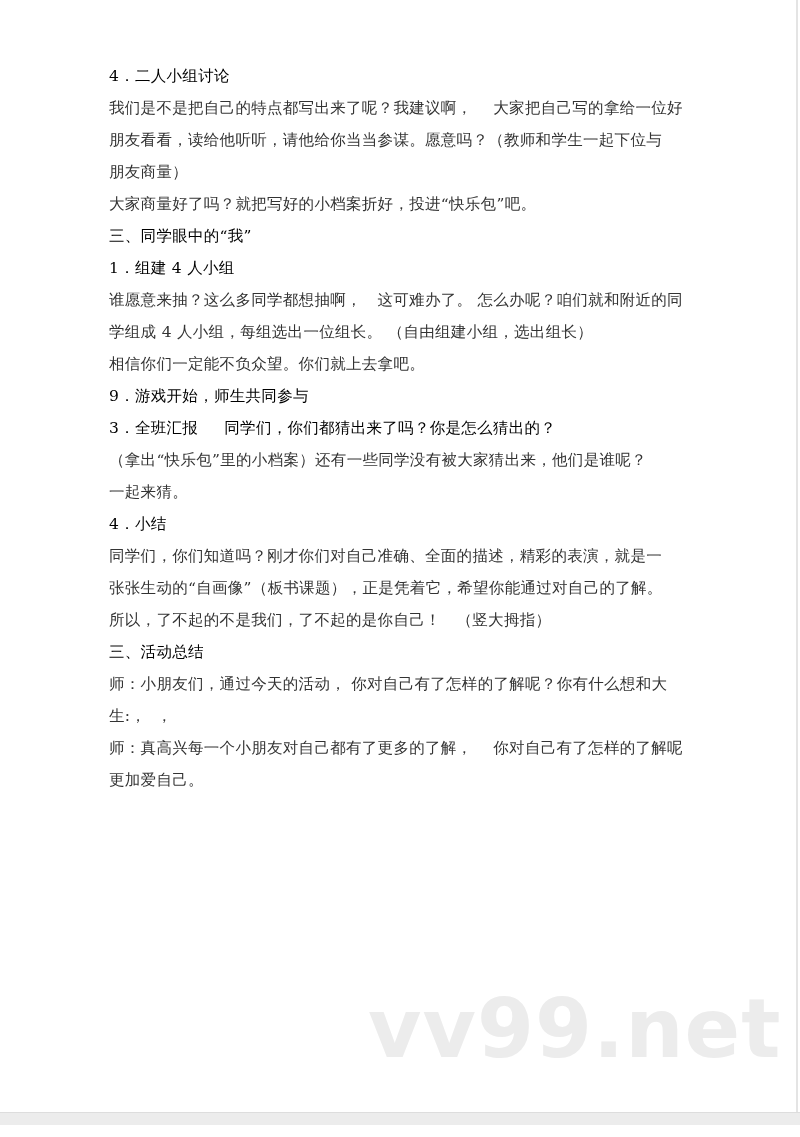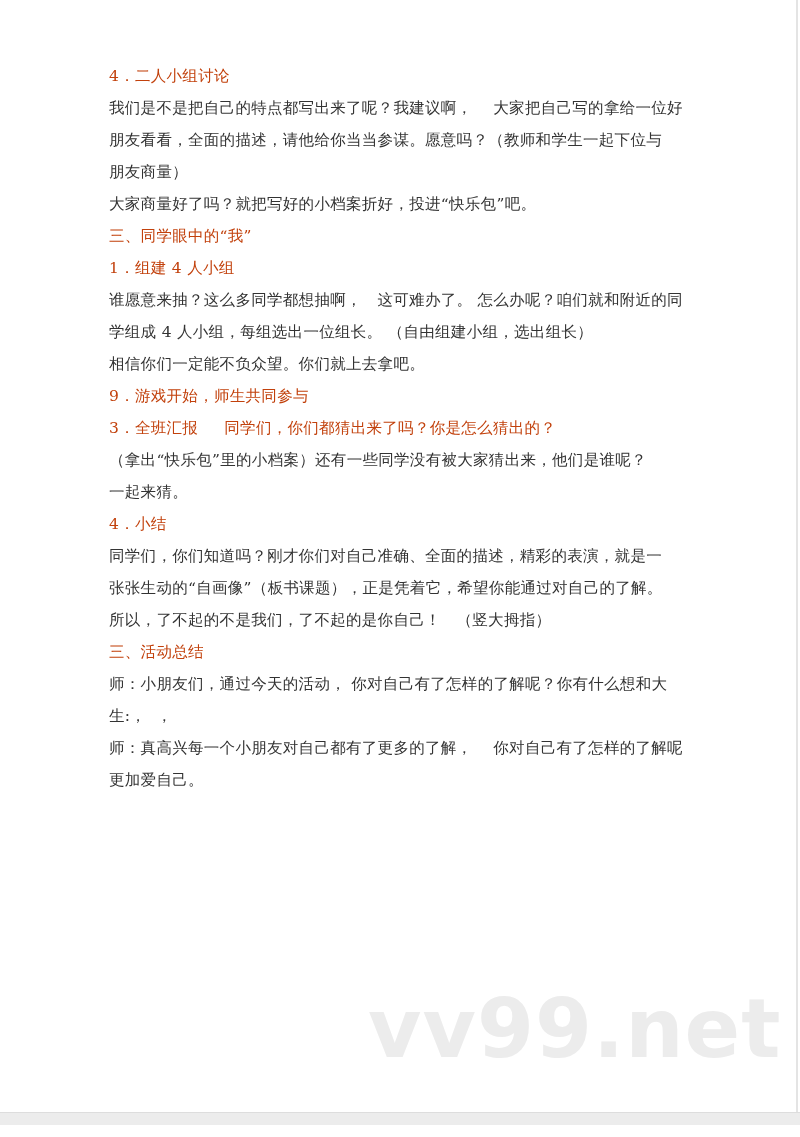--- a/index.html
+++ b/index.html
@@ -31,21 +31,21 @@
       color: #333333;
       font-size: 15.5px;
       line-height: 32px;
       letter-spacing: 0.3px;
     }
     .line {
       white-space: pre;
       height: 32px;
     }
     .line.heading {
-      color: #c2410c;
+      color: #000000;
     }
     .watermark {
       position: absolute;
       left: 368px;
       top: 988px;
       font-family: "DejaVu Sans", "Liberation Sans", sans-serif;
       font-weight: bold;
       font-size: 82px;
       letter-spacing: 1px;
       color: #ececec;
@@ -70,21 +70,21 @@
       background: #ffffff;
     }
   </style>
 </head>
 <body>
 
 <div class="page">
   <div class="content">
     <div class="line heading">4．二人小组讨论</div>
     <div class="line">我们是不是把自己的特点都写出来了呢？我建议啊，    大家把自己写的拿给一位好</div>
-    <div class="line">朋友看看，全面的描述，请他给你当当参谋。愿意吗？（教师和学生一起下位与</div>
+    <div class="line">朋友看看，读给他听听，请他给你当当参谋。愿意吗？（教师和学生一起下位与</div>
     <div class="line">朋友商量）</div>
     <div class="line">大家商量好了吗？就把写好的小档案折好，投进“快乐包”吧。</div>
     <div class="line heading">三、同学眼中的“我”</div>
     <div class="line heading">1．组建 4 人小组</div>
     <div class="line">谁愿意来抽？这么多同学都想抽啊，   这可难办了。 怎么办呢？咱们就和附近的同</div>
     <div class="line">学组成 4 人小组，每组选出一位组长。 （自由组建小组，选出组长）</div>
     <div class="line">相信你们一定能不负众望。你们就上去拿吧。</div>
     <div class="line heading">9．游戏开始，师生共同参与</div>
     <div class="line heading">3．全班汇报     同学们，你们都猜出来了吗？你是怎么猜出的？</div>
     <div class="line">（拿出“快乐包”里的小档案）还有一些同学没有被大家猜出来，他们是谁呢？</div>

